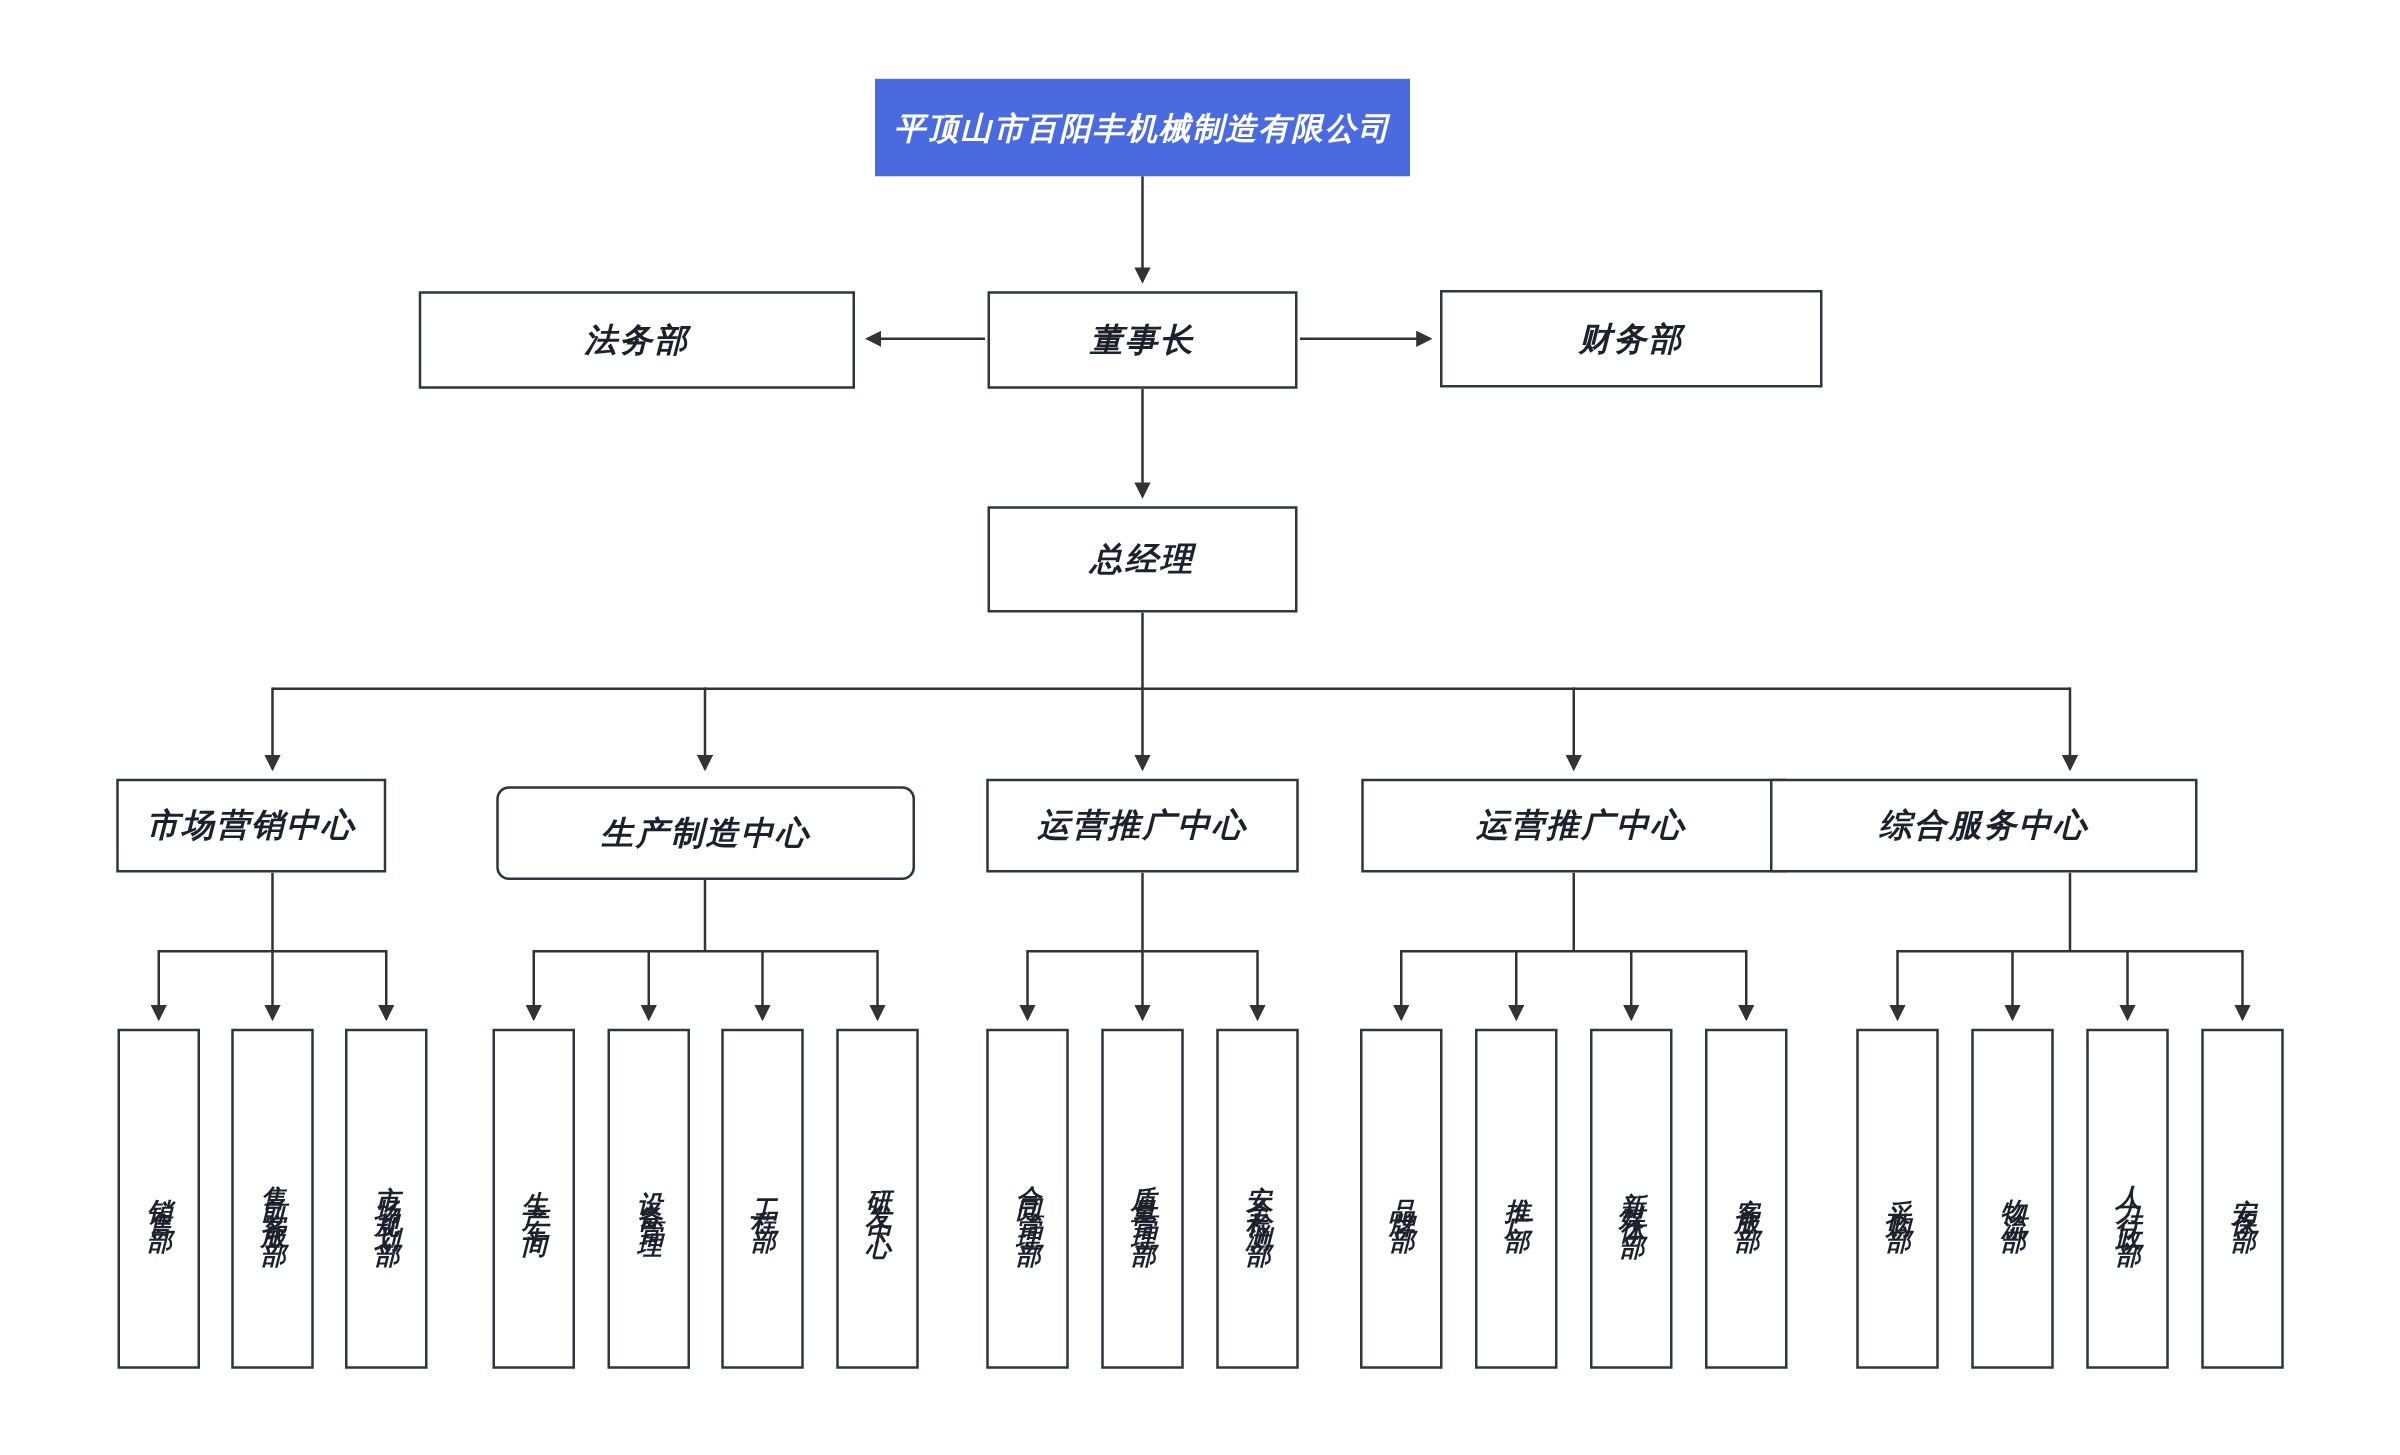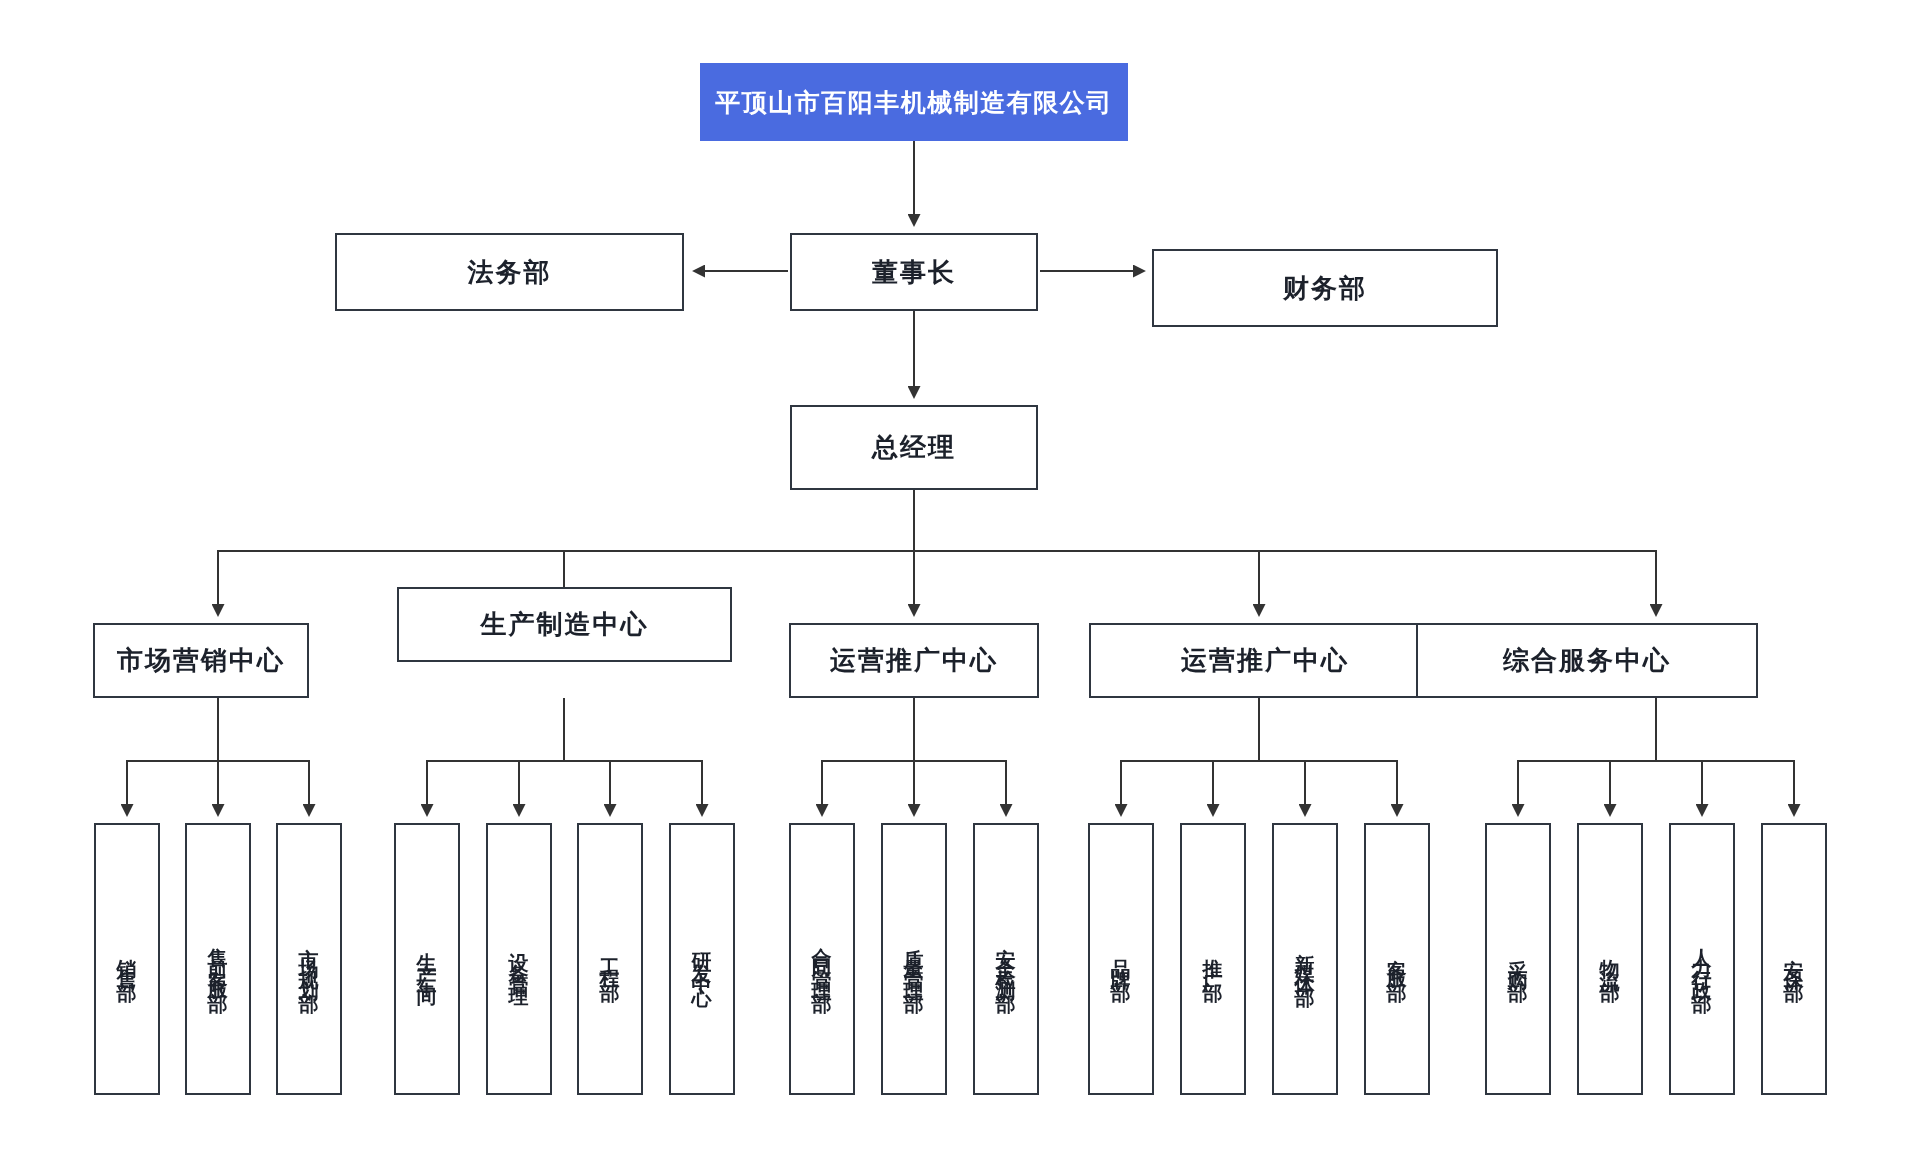--- a/index.html
+++ b/index.html
@@ -16,20 +16,21 @@
     position: absolute;
     box-sizing: border-box;
     background: #ffffff;
     border: 2px solid #2f3640;
     color: #1c212b;
     font-weight: 700;
     display: flex;
     align-items: center;
     justify-content: center;
     text-align: center;
+    font-style: italic;
   }
   .node.h { font-size: 26px; letter-spacing: 2px; }
   .node.root {
     background: #4a6be0;
     border: none;
     color: #ffffff;
     font-size: 25px;
     letter-spacing: 1.5px;
   }
   .node.v { font-size: 20px; }
@@ -121,26 +122,26 @@
         <line x1="1702" y1="760" x2="1702" y2="815" marker-end="url(#arrow)"></line>
         <line x1="1794" y1="760" x2="1794" y2="815" marker-end="url(#arrow)"></line>
       </g>
     </g>
   </svg>
 
   <div class="node root" style="left:700px; top:63px; width:428px; height:78px;">平顶山市百阳丰机械制造有限公司</div>
 
   <div class="node h" style="left:335px; top:233px; width:349px; height:78px;">法务部</div>
   <div class="node h" style="left:790px; top:233px; width:248px; height:78px;">董事长</div>
-  <div class="node h" style="left:1152px; top:249px; width:346px; height:78px;">财务部</div>
+  <div class="node h" style="left:1152px; top:232px; width:306px; height:78px;">财务部</div>
 
   <div class="node h" style="left:790px; top:405px; width:248px; height:85px;">总经理</div>
 
   <div class="node h" style="left:93px;   top:623px; width:216px; height:75px;">市场营销中心</div>
-  <div class="node h" style="left:397px;  top:587px; width:335px; height:75px;">生产制造中心</div>
+  <div class="node h" style="left:397px;  top:629px; width:335px; height:75px;border-radius:10px;">生产制造中心</div>
   <div class="node h" style="left:789px;  top:623px; width:250px; height:75px;">运营推广中心</div>
   <div class="node h" style="left:1089px; top:623px; width:340px; height:75px;padding-left:12px;">运营推广中心</div>
   <div class="node h" style="left:1416px; top:623px; width:342px; height:75px;">综合服务中心</div>
 
   <div class="node v" style="left:94px;  top:823px; width:66px; height:272px;">
     <span class="vtext">销售部</span>
     </div>
   <div class="node v" style="left:185px; top:823px; width:66px; height:272px;">
     <span class="vtext">售前客服部</span>
     </div>

